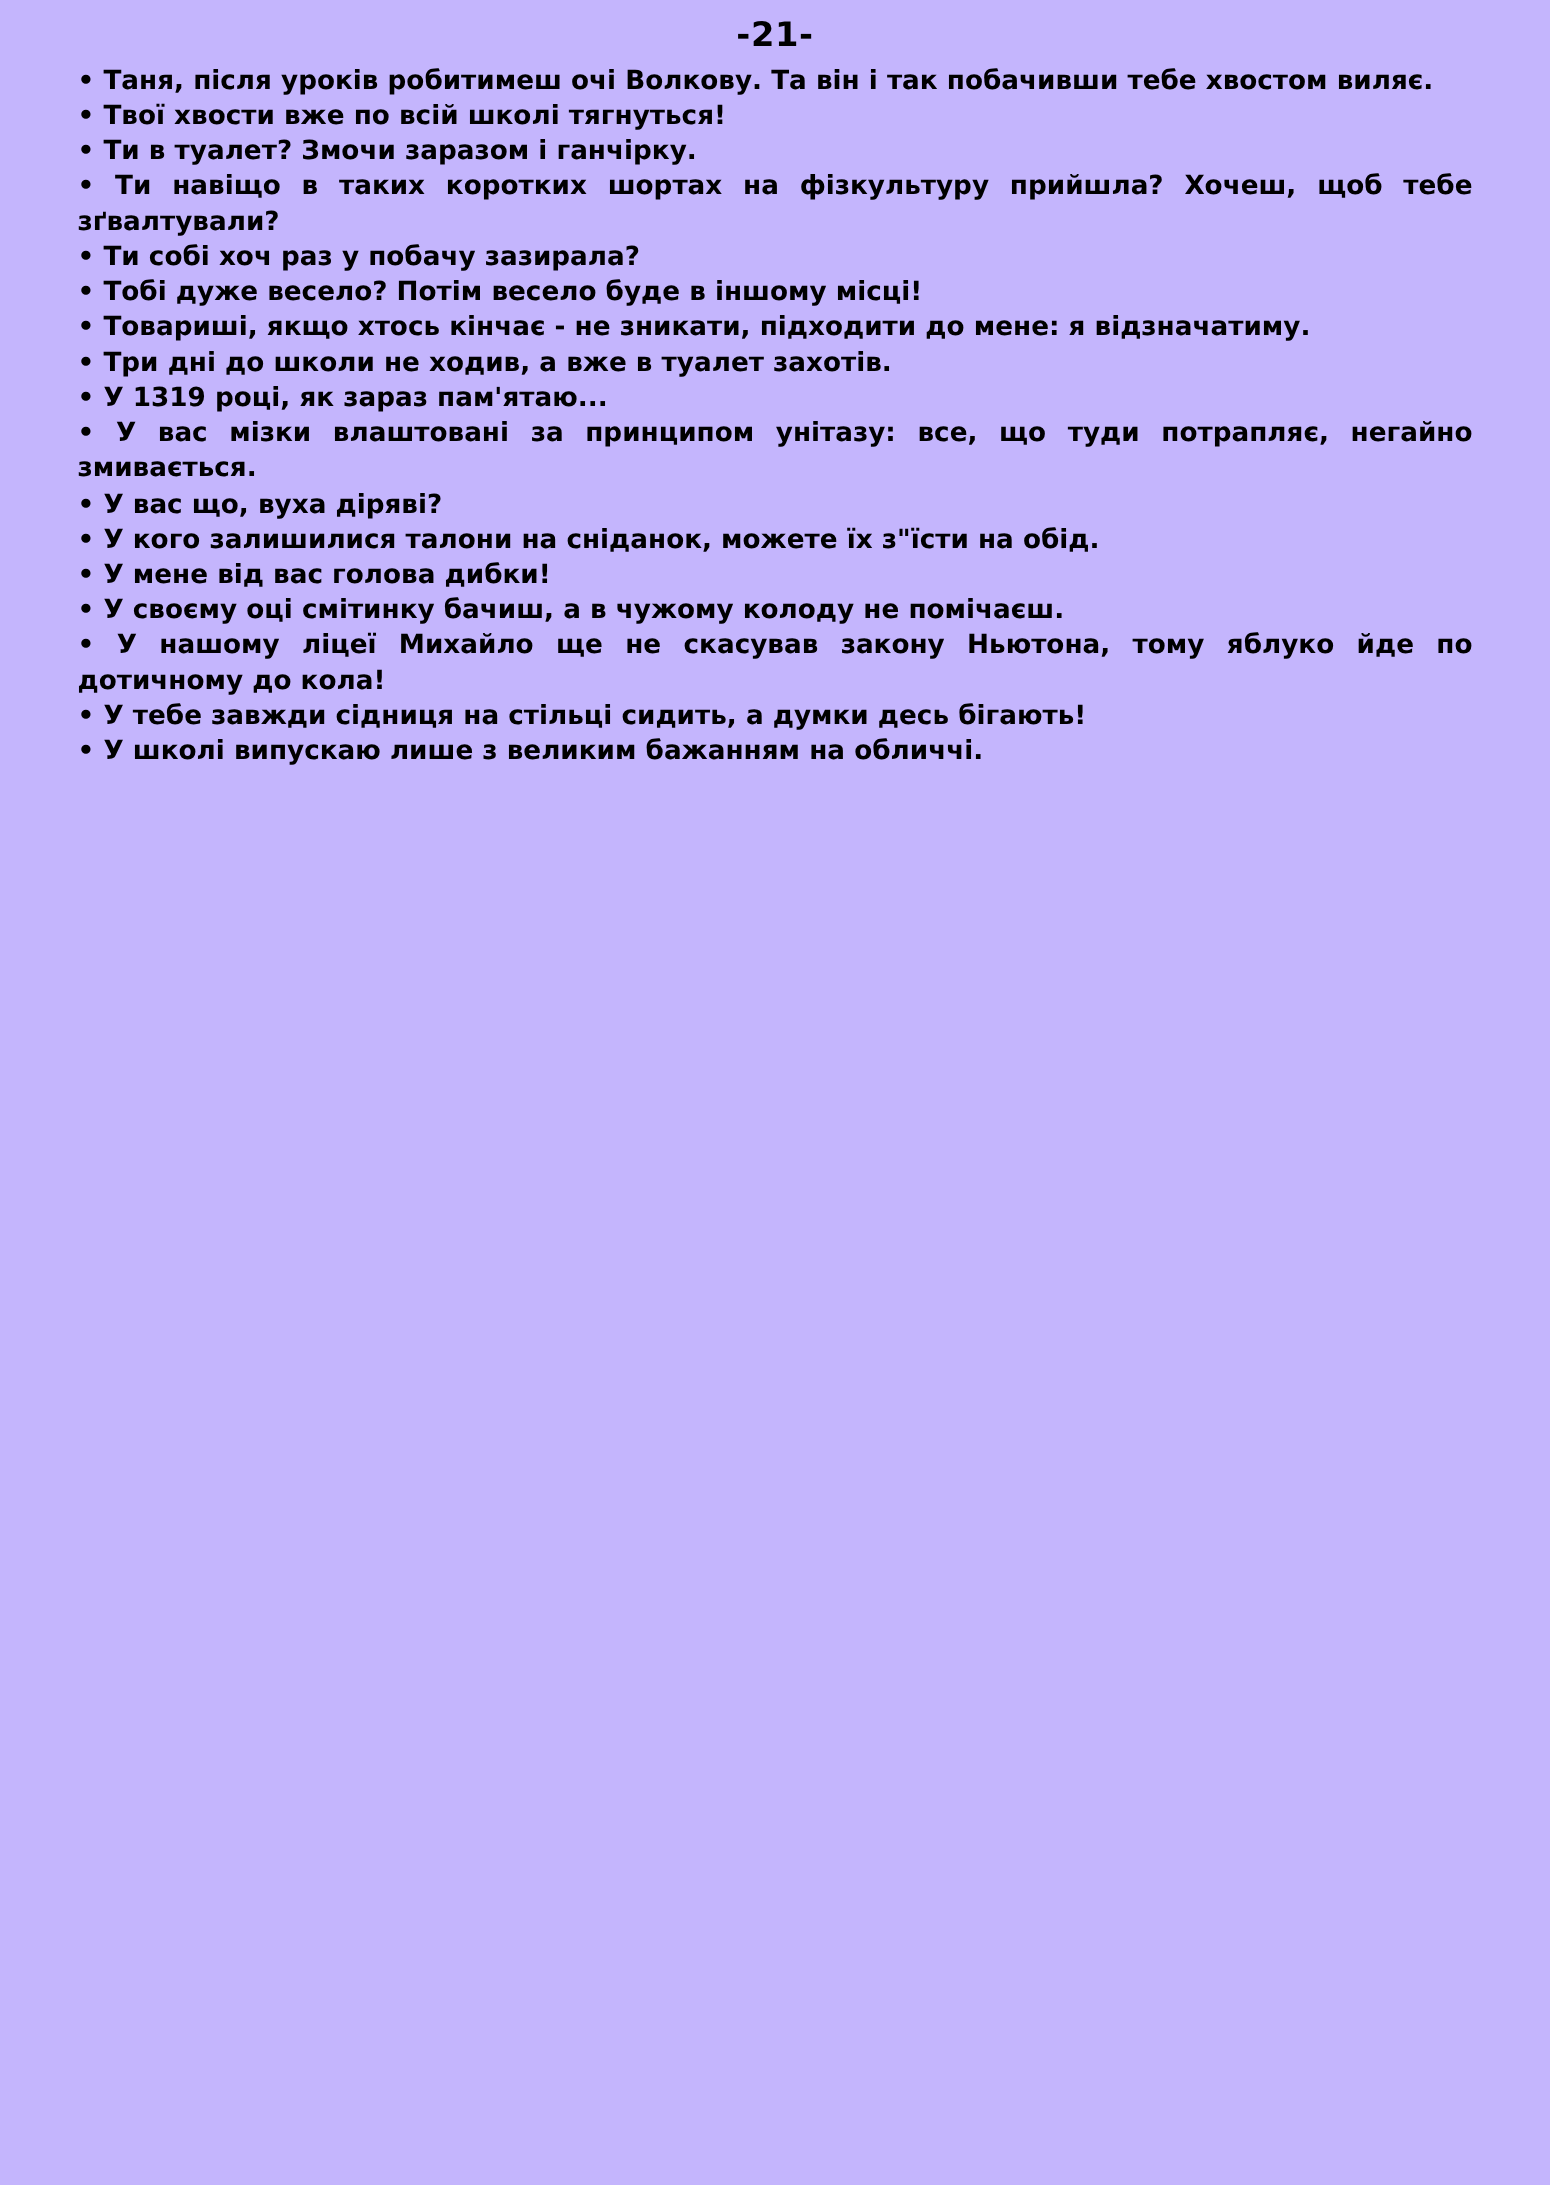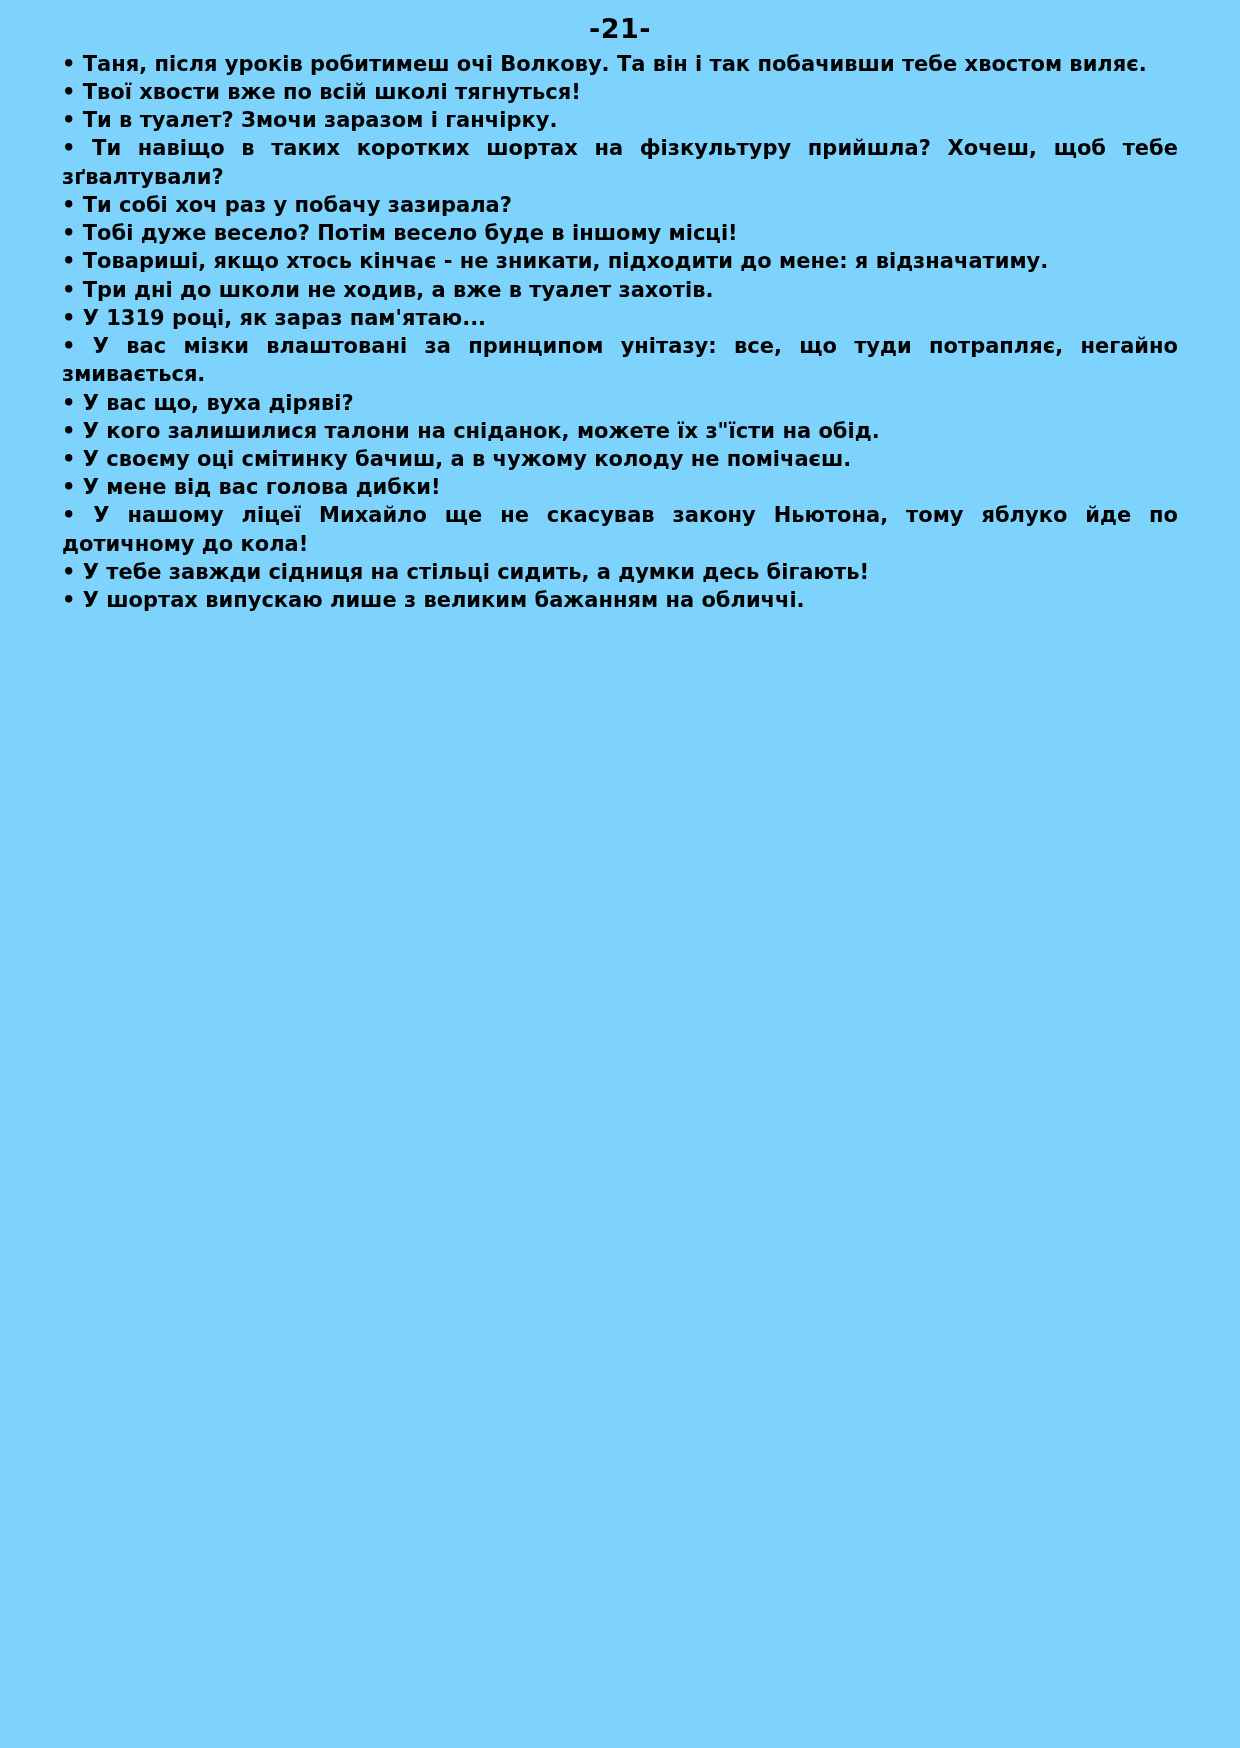--- a/index.html
+++ b/index.html
@@ -4,21 +4,21 @@
 <style>
   html, body {
     margin: 0;
     padding: 0;
     background: #ffffff;
   }
   .page {
     width: 1240px;
     min-height: 1748px;
     box-sizing: border-box;
-    background: #7dd3fc;
+    background: #c4b5fd;
     padding: 14px 62px 0 62px;
     font-family: "DejaVu Sans", sans-serif;
     color: #000000;
   }
   .page-number {
     text-align: center;
     font-size: 27px;
     font-weight: 700;
     letter-spacing: 0.5px;
     margin: 0 0 6px 0;
@@ -59,19 +59,19 @@
     <li class="entry">Ти в туалет? Змочи заразом і ганчірку.</li>
     <li class="entry">Ти навіщо в таких коротких шортах на фізкуль­туру прийшла? Хочеш, щоб тебе зґвалтували?</li>
     <li class="entry">Ти собі хоч раз у побачу зазирала?</li>
     <li class="entry">Тобі дуже весело? Потім весело буде в іншому місці!</li>
     <li class="entry">Товариші, якщо хтось кінчає - не зникати, підхо­дити до мене: я відзначатиму.</li>
     <li class="entry">Три дні до школи не ходив, а вже в туалет за­хотів.</li>
     <li class="entry">У 1319 році, як зараз пам'ятаю...</li>
     <li class="entry">У вас мізки влаштовані за принципом унітазу: все, що туди потрапляє, негайно змивається.</li>
     <li class="entry">У вас що, вуха діряві?</li>
     <li class="entry">У кого залишилися талони на сніданок, можете їх з"їсти на обід.</li>
+    <li class="entry">У мене від вас голова дибки!</li>
     <li class="entry">У своєму оці смітинку бачиш, а в чужому колоду не помічаєш.</li>
-    <li class="entry">У мене від вас голова дибки!</li>
     <li class="entry">У нашому ліцеї Михайло ще не скасував закону Ньютона, тому яблуко йде по дотичному до кола!</li>
     <li class="entry">У тебе завжди сідниця на стільці сидить, а думки десь бігають!</li>
-    <li class="entry">У шортах випускаю лише з великим бажанням на обличчі.</li>
+    <li class="entry">У школі випускаю лише з великим бажанням на обличчі.</li>
   </ul>
 </div>
 
 </body></html>

